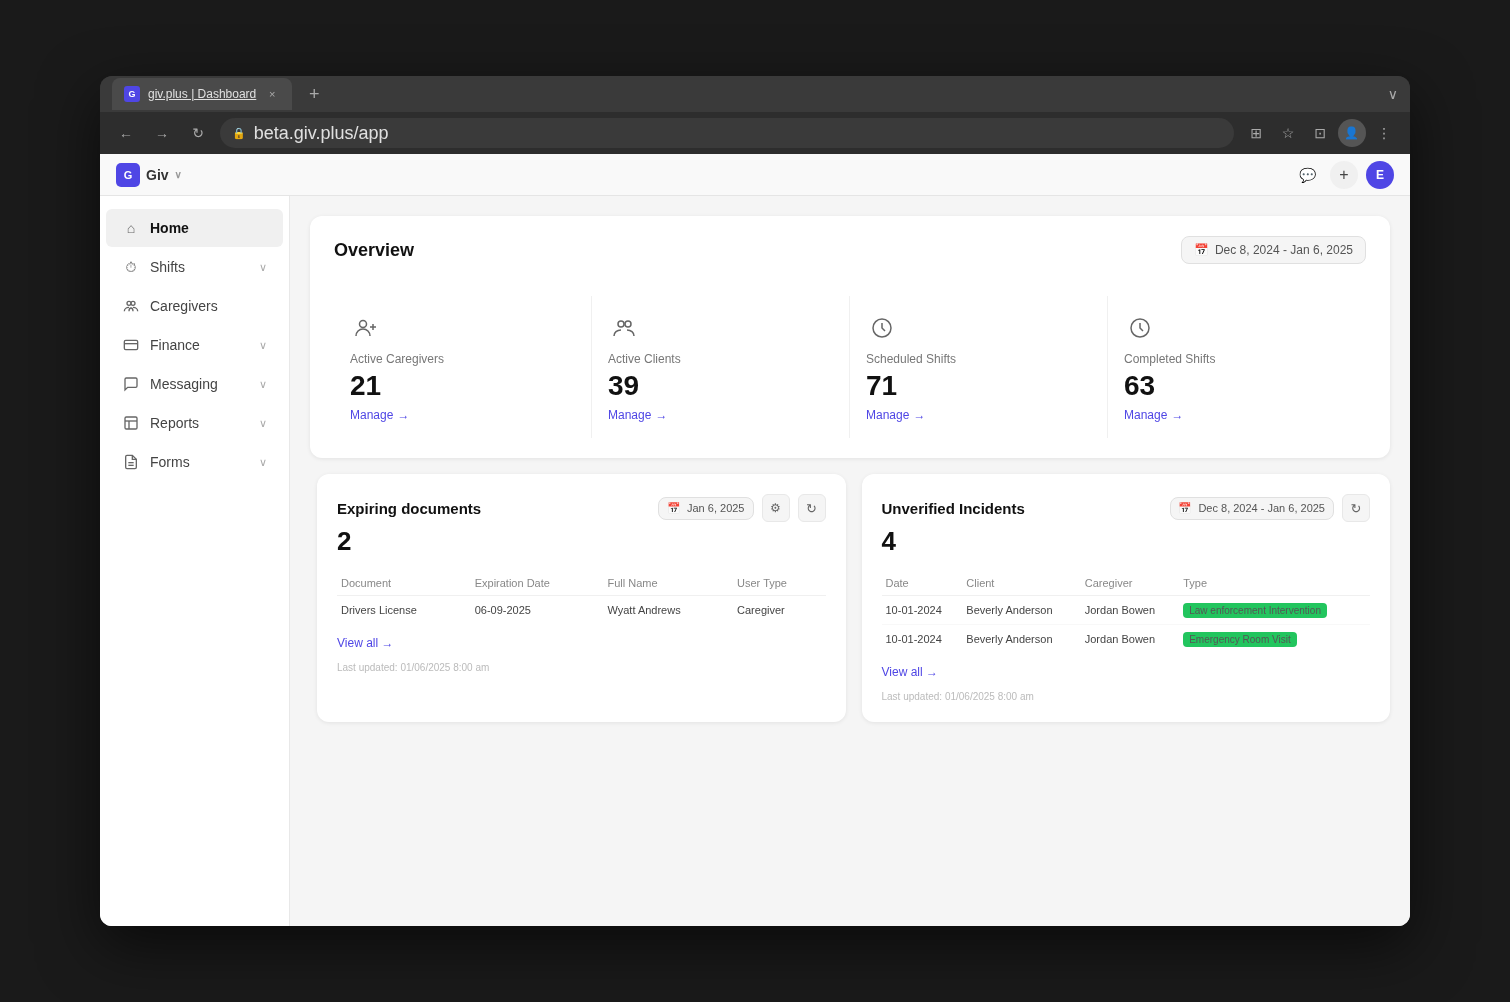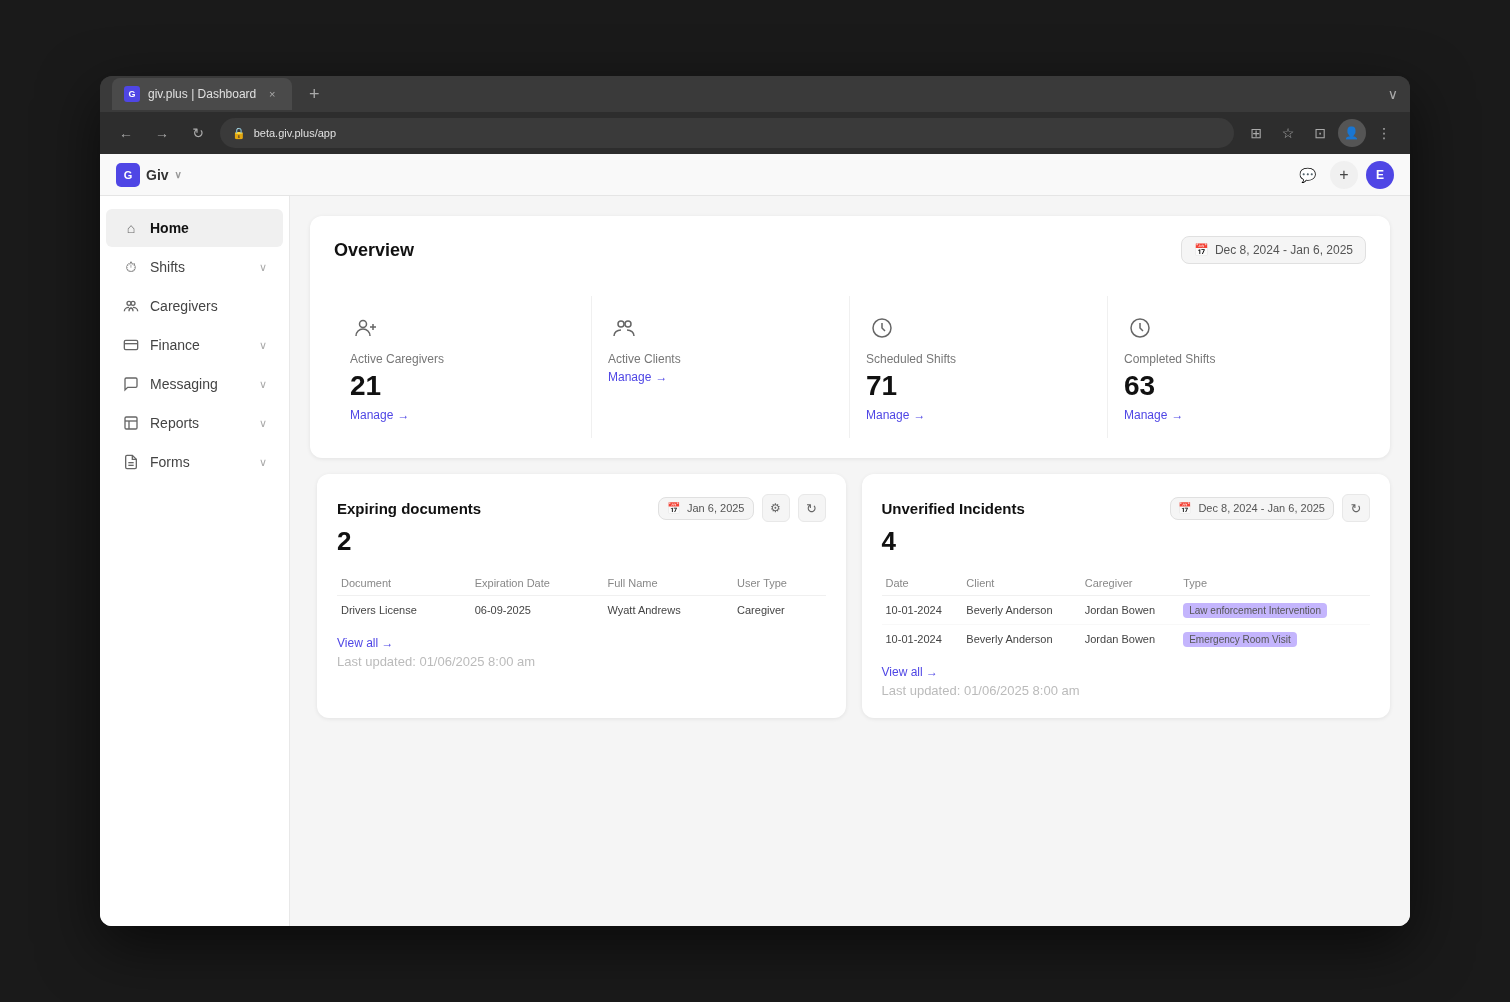--- a/index.html
+++ b/index.html
@@ -109,21 +109,21 @@
       background: #3a3a3a;
       border-radius: 20px;
       height: 30px;
       display: flex;
       align-items: center;
       padding: 0 12px;
       gap: 8px;
     }
 
     .address-text {
-      font-size: 11px;
+      font-size: 18px;
       color: #e0e0e0;
     }
 
     .nav-actions {
       display: flex;
       align-items: center;
       gap: 4px;
     }
 
     .nav-icon {
@@ -450,32 +450,32 @@
       display: flex;
       align-items: center;
       justify-content: center;
       font-size: 12px;
       cursor: pointer;
       color: #666;
       border: 1px solid #e8e8e8;
     }
 
     .type-badge {
-      background: #c4b5fd;
+      background: #22c55e;
       color: #555;
       border-radius: 4px;
       padding: 2px 6px;
       font-size: 10px;
       white-space: nowrap;
     }
 
     .last-updated {
-      font-size: 13px;
+      font-size: 10px;
       color: #bbb;
-      margin-top: 4px;
+      margin-top: 12px;
     }
 
     .dropdown-arrow { font-size: 10px; color: #999; }
 
     .browser-content {
       display: flex;
       flex-direction: column;
       flex: 1;
       overflow: hidden;
     }
@@ -483,21 +483,21 @@
 </head>
 <body>
 
 <div class="browser-window">
 
   <div class="browser-titlebar">
     <div class="browser-tab">
       <div class="tab-favicon">
         <span>G</span>
       </div>
-      <span style="font-size:12px;color:#e0e0e0;">giv.plus | Dashboard</span>
+      <span style="font-size:12px;color:#e0e0e0;text-decoration:underline;">giv.plus | Dashboard</span>
       <span class="tab-close">×</span>
     </div>
     <div class="tab-new">+</div>
     <div style="flex:1"></div>
     <div style="color:#aaa;font-size:14px;cursor:pointer;">∨</div>
   </div>
 
   <div class="browser-nav">
     <div class="nav-btn">←</div>
     <div class="nav-btn">→</div>
@@ -632,20 +632,21 @@
             <div class="stat-item">
               <div class="stat-icon">
                 <svg width="24" height="24" viewBox="0 0 24 24" fill="none" stroke="#666" stroke-width="1.5">
                     <circle cx="9" cy="8" r="3"></circle>
                     <circle cx="16" cy="8" r="3"></circle>
                     <path d="M2 20c0-3.5 3-6 7-6"></path>
                     <path d="M22 20c0-3.5-3-6-7-6"></path>
                   </svg>
               </div>
               <div class="stat-label">Active Clients</div>
+              <div class="stat-value">39</div>
               <a class="manage-link">
                 <span>Manage</span>
                 <span>→</span>
               </a>
             </div>
 
             <div class="stat-item">
               <div class="stat-icon">
                 <svg width="24" height="24" viewBox="0 0 24 24" fill="none" stroke="#666" stroke-width="1.5">
                     <circle cx="12" cy="12" r="9"></circle>

